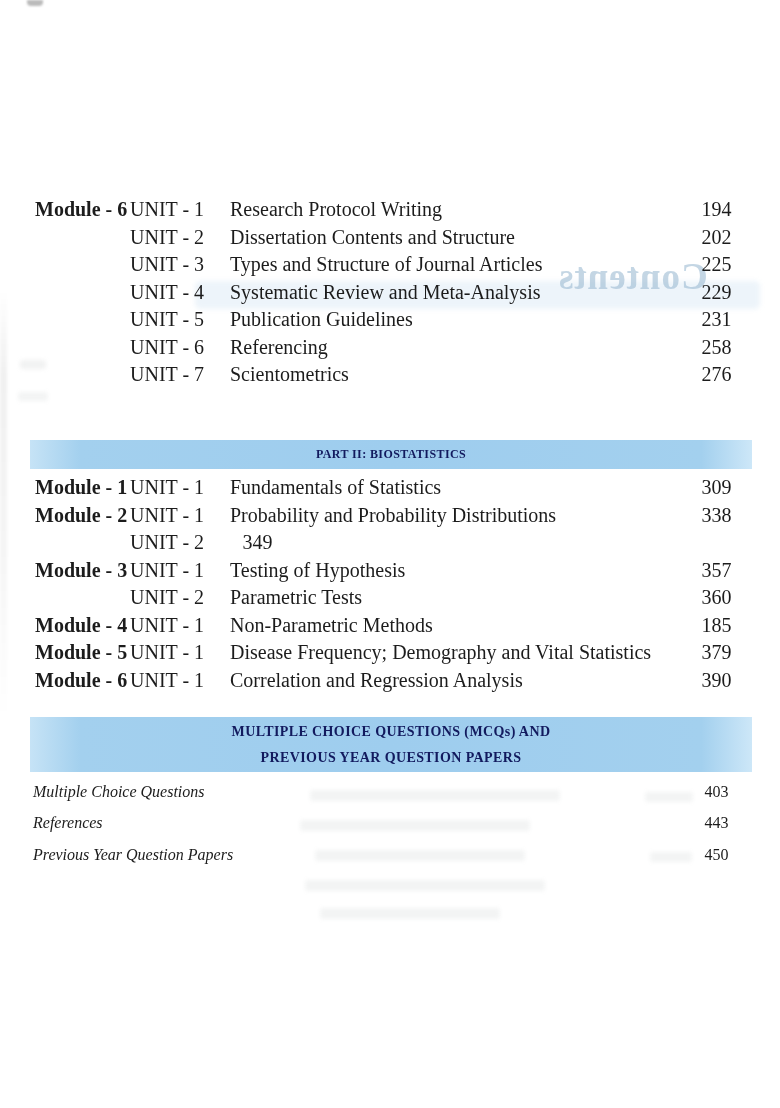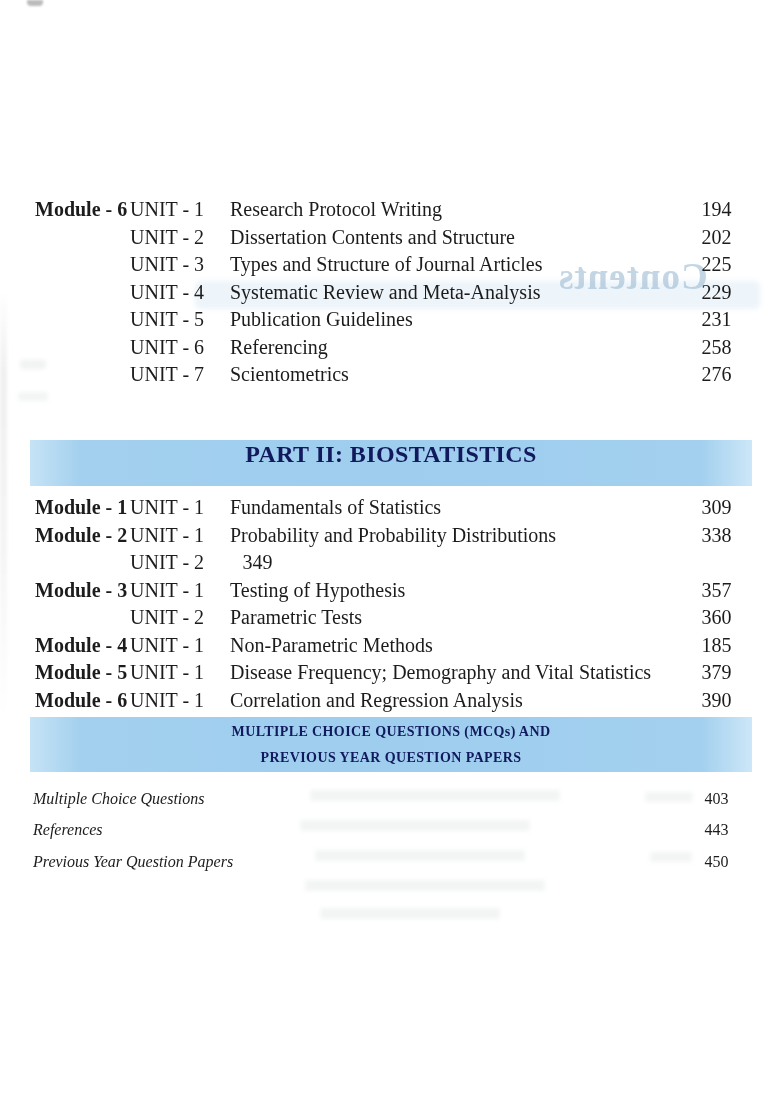--- a/index.html
+++ b/index.html
@@ -58,21 +58,21 @@
   .g4 { left: 305px; top: 880px; width: 240px; height: 11px; }
   .g5 { left: 320px; top: 908px; width: 180px; height: 11px; }
   .g6 { left: 645px; top: 792px; width: 48px; height: 10px; }
   .g7 { left: 650px; top: 852px; width: 42px; height: 10px; }
   .g8 { left: 20px;  top: 360px; width: 26px; height: 9px; background: rgba(140,145,150,0.12); }
   .g9 { left: 18px;  top: 392px; width: 30px; height: 9px; background: rgba(140,145,150,0.10); }
 
   
   .toc { position: absolute; left: 0; right: 0; }
   .toc-part1 { top: 196px; }
-  .toc-part2 { top: 494px; }
+  .toc-part2 { top: 474px; }
   .row {
     display: flex;
     align-items: center;
     height: 27.5px;
     padding: 0 36px 0 35px;
     font-size: 20px;
   }
   .cell-module { width: 95px;  font-weight: bold; }
   .cell-unit   { width: 100px; }
   .cell-title  { flex: 1; }
@@ -85,36 +85,36 @@
     right: 28px;
     background: linear-gradient(90deg,
       #c6e3f6 0%, #a3d0ee 7%, #9ecdee 50%, #a3d0ee 93%, #cde7f8 100%);
     color: #121a5e;
     font-weight: bold;
     text-align: center;
     letter-spacing: 0.4px;
   }
   .banner-part2 {
     top: 440px;
-    height: 46px;
+    height: 29px;
     line-height: 29px;
-    font-size: 24px;
+    font-size: 12px;
   }
   .banner-mcq {
     top: 717px;
     height: 55px;
     font-size: 14px;
     display: flex;
     flex-direction: column;
     justify-content: center;
   }
   .banner-mcq .banner-line { line-height: 26px; }
 
   
-  .mcq-list { position: absolute; left: 0; right: 0; top: 776px; margin-top: 7px; }
+  .mcq-list { position: absolute; left: 0; right: 0; top: 776px; }
   .mcq-row {
     display: flex;
     align-items: center;
     height: 31.5px;
     padding: 0 36px 0 33px;
     font-size: 16px;
   }
   .mcq-title { flex: 1; font-style: italic; }
 </style>
 </head>

